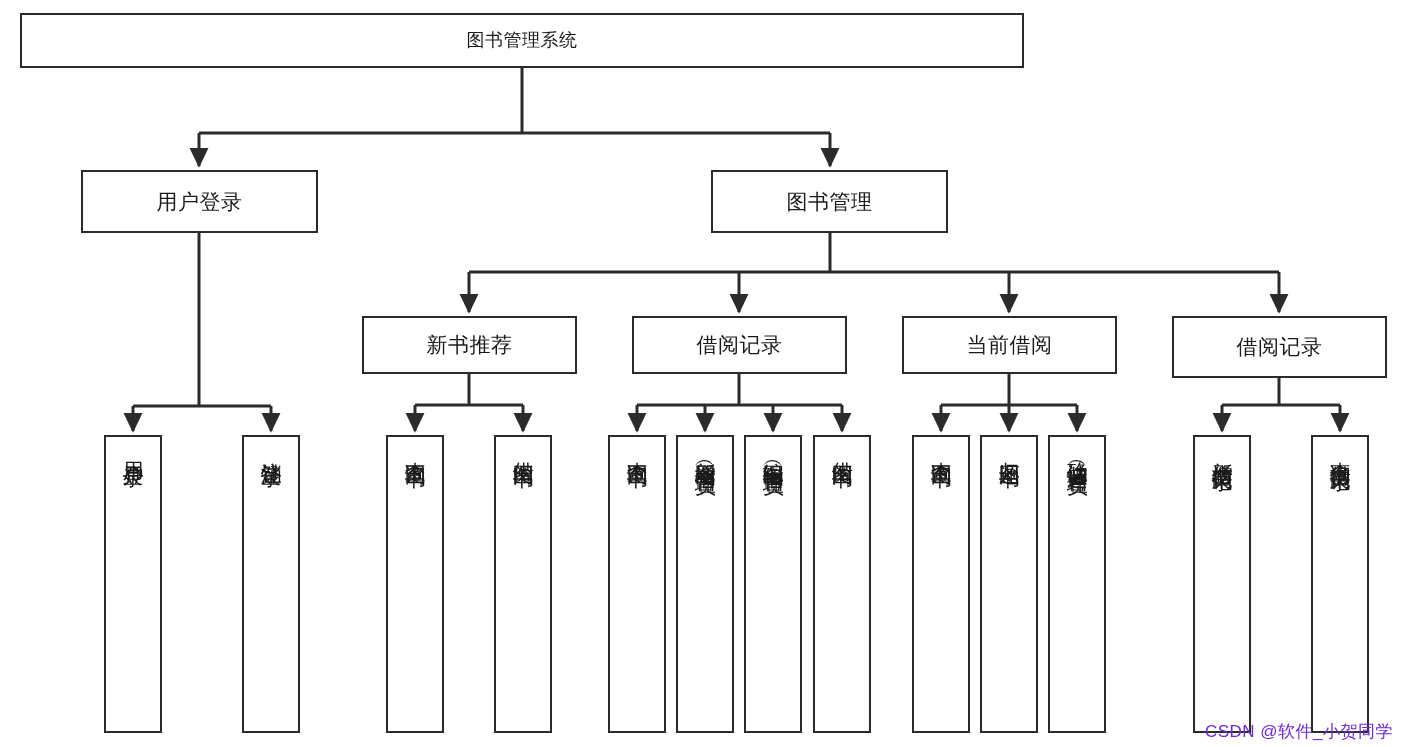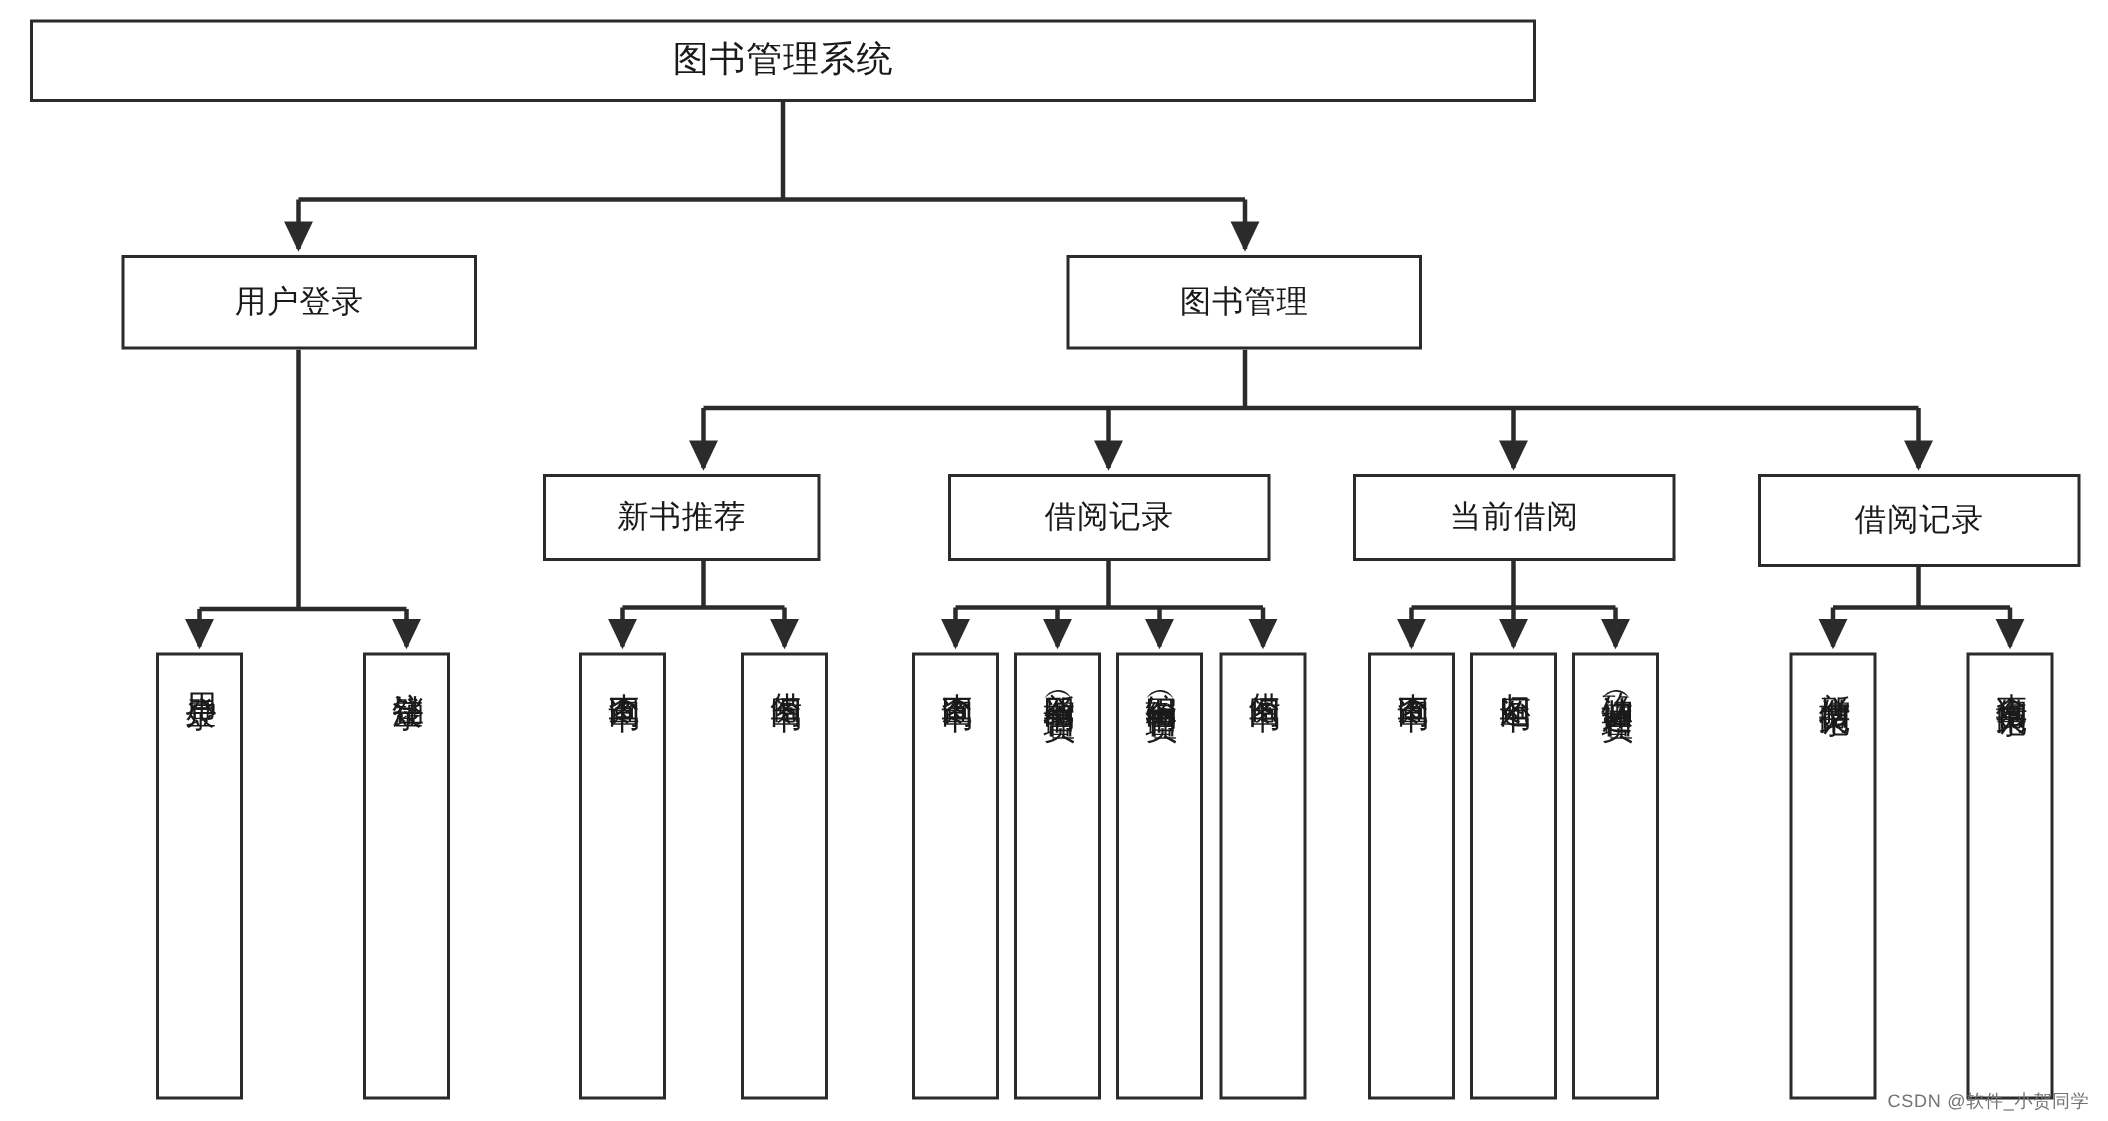--- a/index.html
+++ b/index.html
@@ -36,42 +36,42 @@
     display:block;
     text-align:center;
     line-height:1.12;
     white-space:nowrap;
   }
   
   .node.h .label{
     font-size:21px;
     letter-spacing:0.5px;
   }
-  .node.root .label{ font-size:24px; }
+  .node.root .label{ font-size:18px; }
   
   .node.v{
     padding:6px 0 0 0;
     align-items:flex-start;
     justify-content:center;
   }
   .node.v .label{
     writing-mode:vertical-rl;
     text-orientation:upright;
     font-size:21px;
     line-height:1.06;
     letter-spacing:2px;
     white-space:nowrap;
     margin-top:2px;
   }
   .watermark{
     position:absolute;
     right:12px;
     bottom:4px;
-    font-size:12px;
-    color:#737373;
+    font-size:17px;
+    color:#6d28d9;
     white-space:nowrap;
     z-index:3;
     letter-spacing:0.5px;
   }
 </style>
 </head>
 <body>
 
 <div id="canvas">
 
@@ -131,21 +131,21 @@
     <span class="label">图书管理系统</span>
   </div>
 
   <div class="node h" style="left:81px;top:170px;width:237px;height:63px;">
     <span class="label">用户登录</span>
   </div>
   <div class="node h" style="left:711px;top:170px;width:237px;height:63px;">
     <span class="label">图书管理</span>
   </div>
 
-  <div class="node h" style="left:362px;top:316px;width:185px;height:58px;">
+  <div class="node h" style="left:362px;top:316px;width:215px;height:58px;">
     <span class="label">新书推荐</span>
   </div>
   <div class="node h" style="left:632px;top:316px;width:215px;height:58px;">
     <span class="label">借阅记录</span>
   </div>
   <div class="node h" style="left:902px;top:316px;width:215px;height:58px;">
     <span class="label">当前借阅</span>
   </div>
   <div class="node h" style="left:1172px;top:316px;width:215px;height:62px;">
     <span class="label">借阅记录</span>

